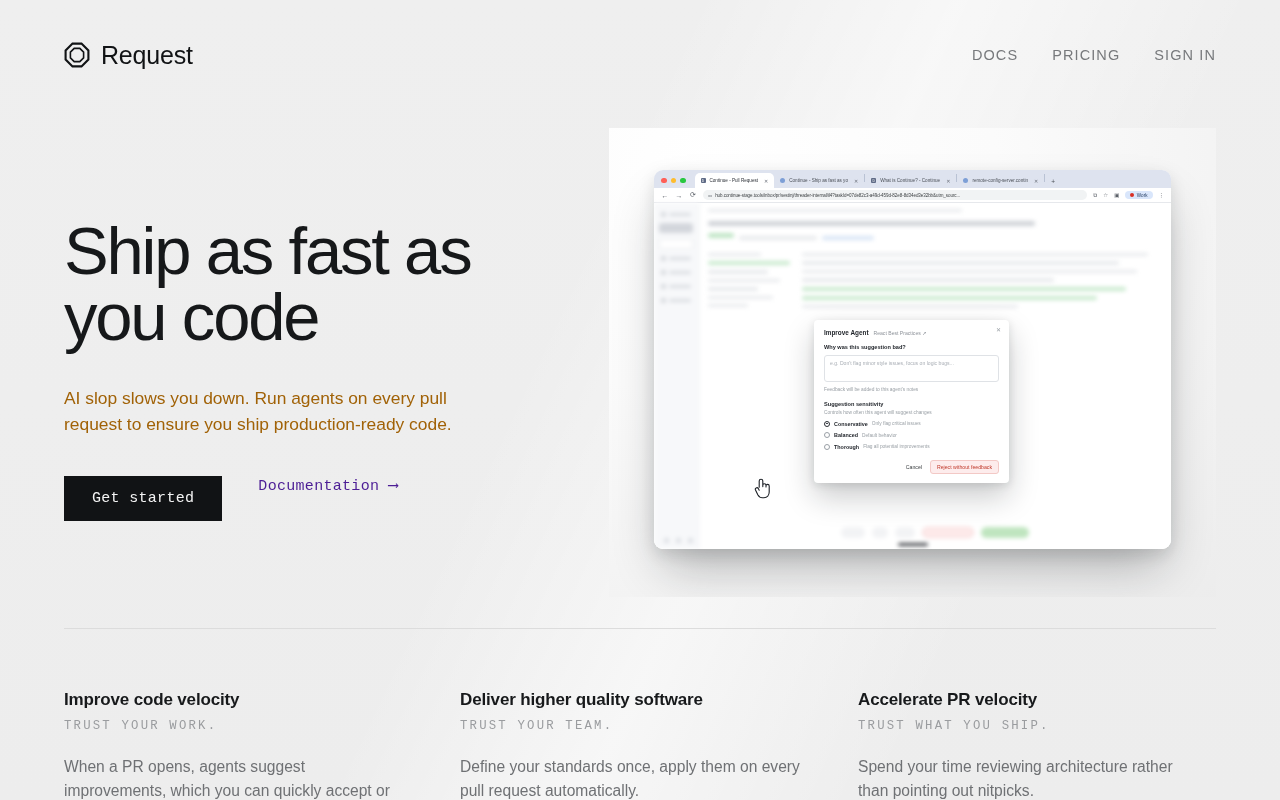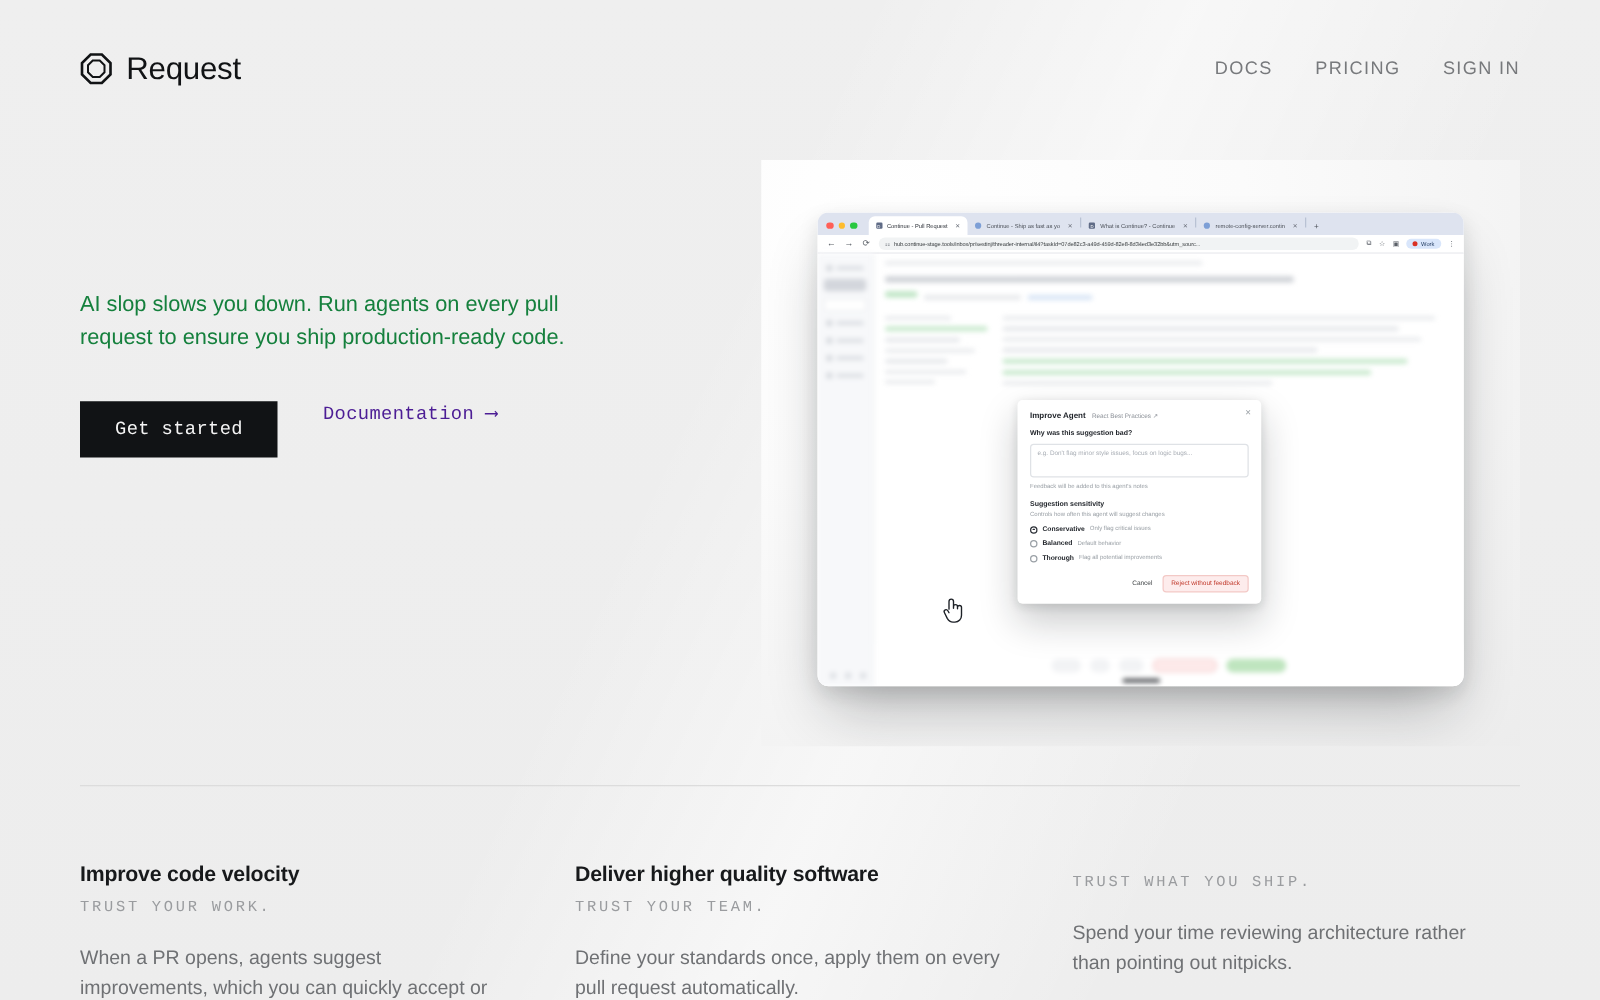--- a/index.html
+++ b/index.html
@@ -47,21 +47,21 @@
     font-family:"Liberation Mono", monospace;
     font-size:12.5px; letter-spacing:2.7px; color:#8b8d90; text-transform:uppercase;
   }
   h1.headline{
     margin-top:22px;
     font-size:67px; line-height:0.99; font-weight:400;
     letter-spacing:-2.2px; color:#16181a;
   }
   .subcopy{
     margin-top:34px; width:420px;
-    font-size:17.4px; line-height:1.52; color:#15803d; font-weight:400;
+    font-size:17.4px; line-height:1.52; color:#a16207; font-weight:400;
   }
   .cta-row{ margin-top:38px; display:flex; align-items:flex-start; gap:36px; }
   .btn-primary{
     display:inline-flex; align-items:center; justify-content:center;
     background:#111315; color:#f4f4f4; border:0; cursor:pointer;
     font-family:"Liberation Mono", monospace;
     font-size:15px; letter-spacing:0.3px;
     padding:0 28px; height:45px; border-radius:0;
   }
   .btn-link{
@@ -229,20 +229,24 @@
     </a>
     <nav>
       <a class="nav-link" href="#">DOCS</a>
       <a class="nav-link" href="#">PRICING</a>
       <a class="nav-link" href="#">SIGN IN</a>
     </nav>
   </header>
 
   <section class="hero">
     <div class="hero-copy">
+      <h1 class="headline">
+        <span>Ship as fast as</span><br>
+        <span>you code</span>
+      </h1>
       <p class="subcopy">AI slop slows you down. Run agents on every pull request to ensure you ship production-ready code.</p>
       <div class="cta-row">
         <button class="btn-primary">Get started</button>
         <a class="btn-link" href="#">Documentation ⟶</a>
       </div>
     </div>
 
     <div class="visual-card">
       <div class="browser">
 
@@ -428,17 +432,18 @@
       <div class="feat-title">Improve code velocity</div>
       <div class="feat-eyebrow">TRUST YOUR WORK.</div>
       <div class="feat-body">When a PR opens, agents suggest improvements, which you can quickly accept or reject.</div>
     </div>
     <div>
       <div class="feat-title">Deliver higher quality software</div>
       <div class="feat-eyebrow">TRUST YOUR TEAM.</div>
       <div class="feat-body">Define your standards once, apply them on every pull request automatically.</div>
     </div>
     <div>
+      <div class="feat-title">Accelerate PR velocity</div>
       <div class="feat-eyebrow">TRUST WHAT YOU SHIP.</div>
       <div class="feat-body">Spend your time reviewing architecture rather than pointing out nitpicks.</div>
     </div>
   </section>
 </div>
 
 </body></html>

